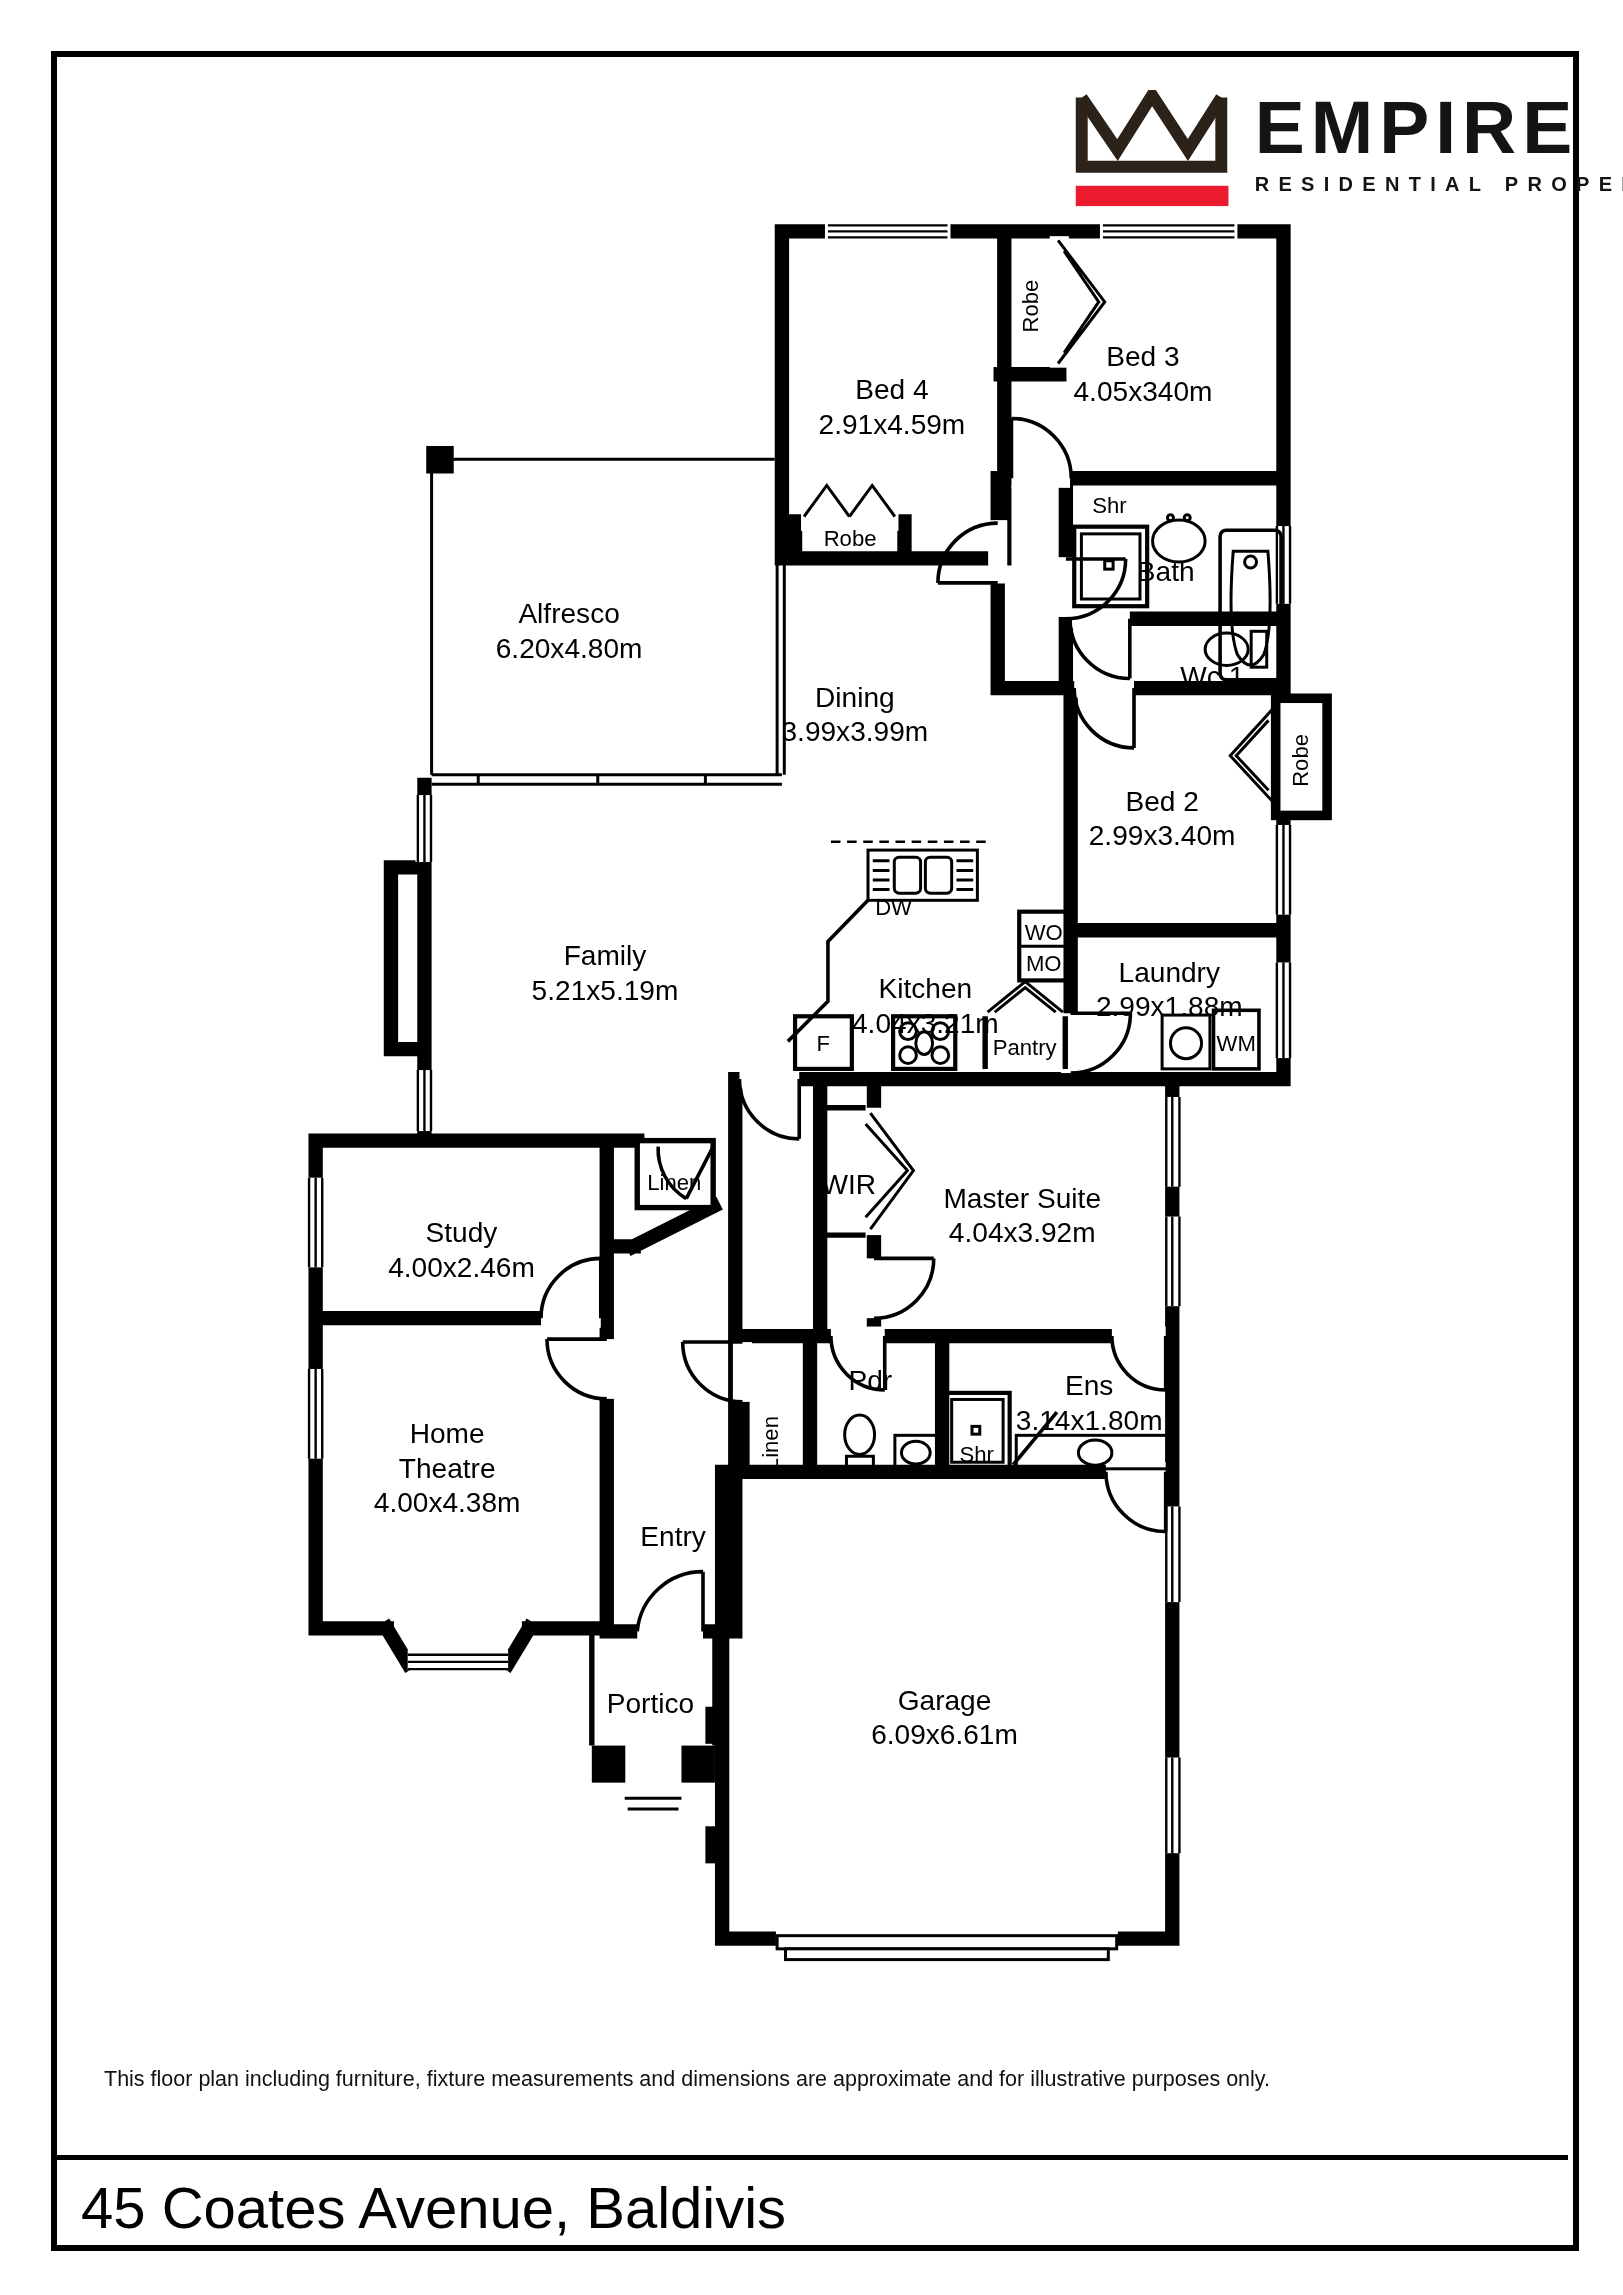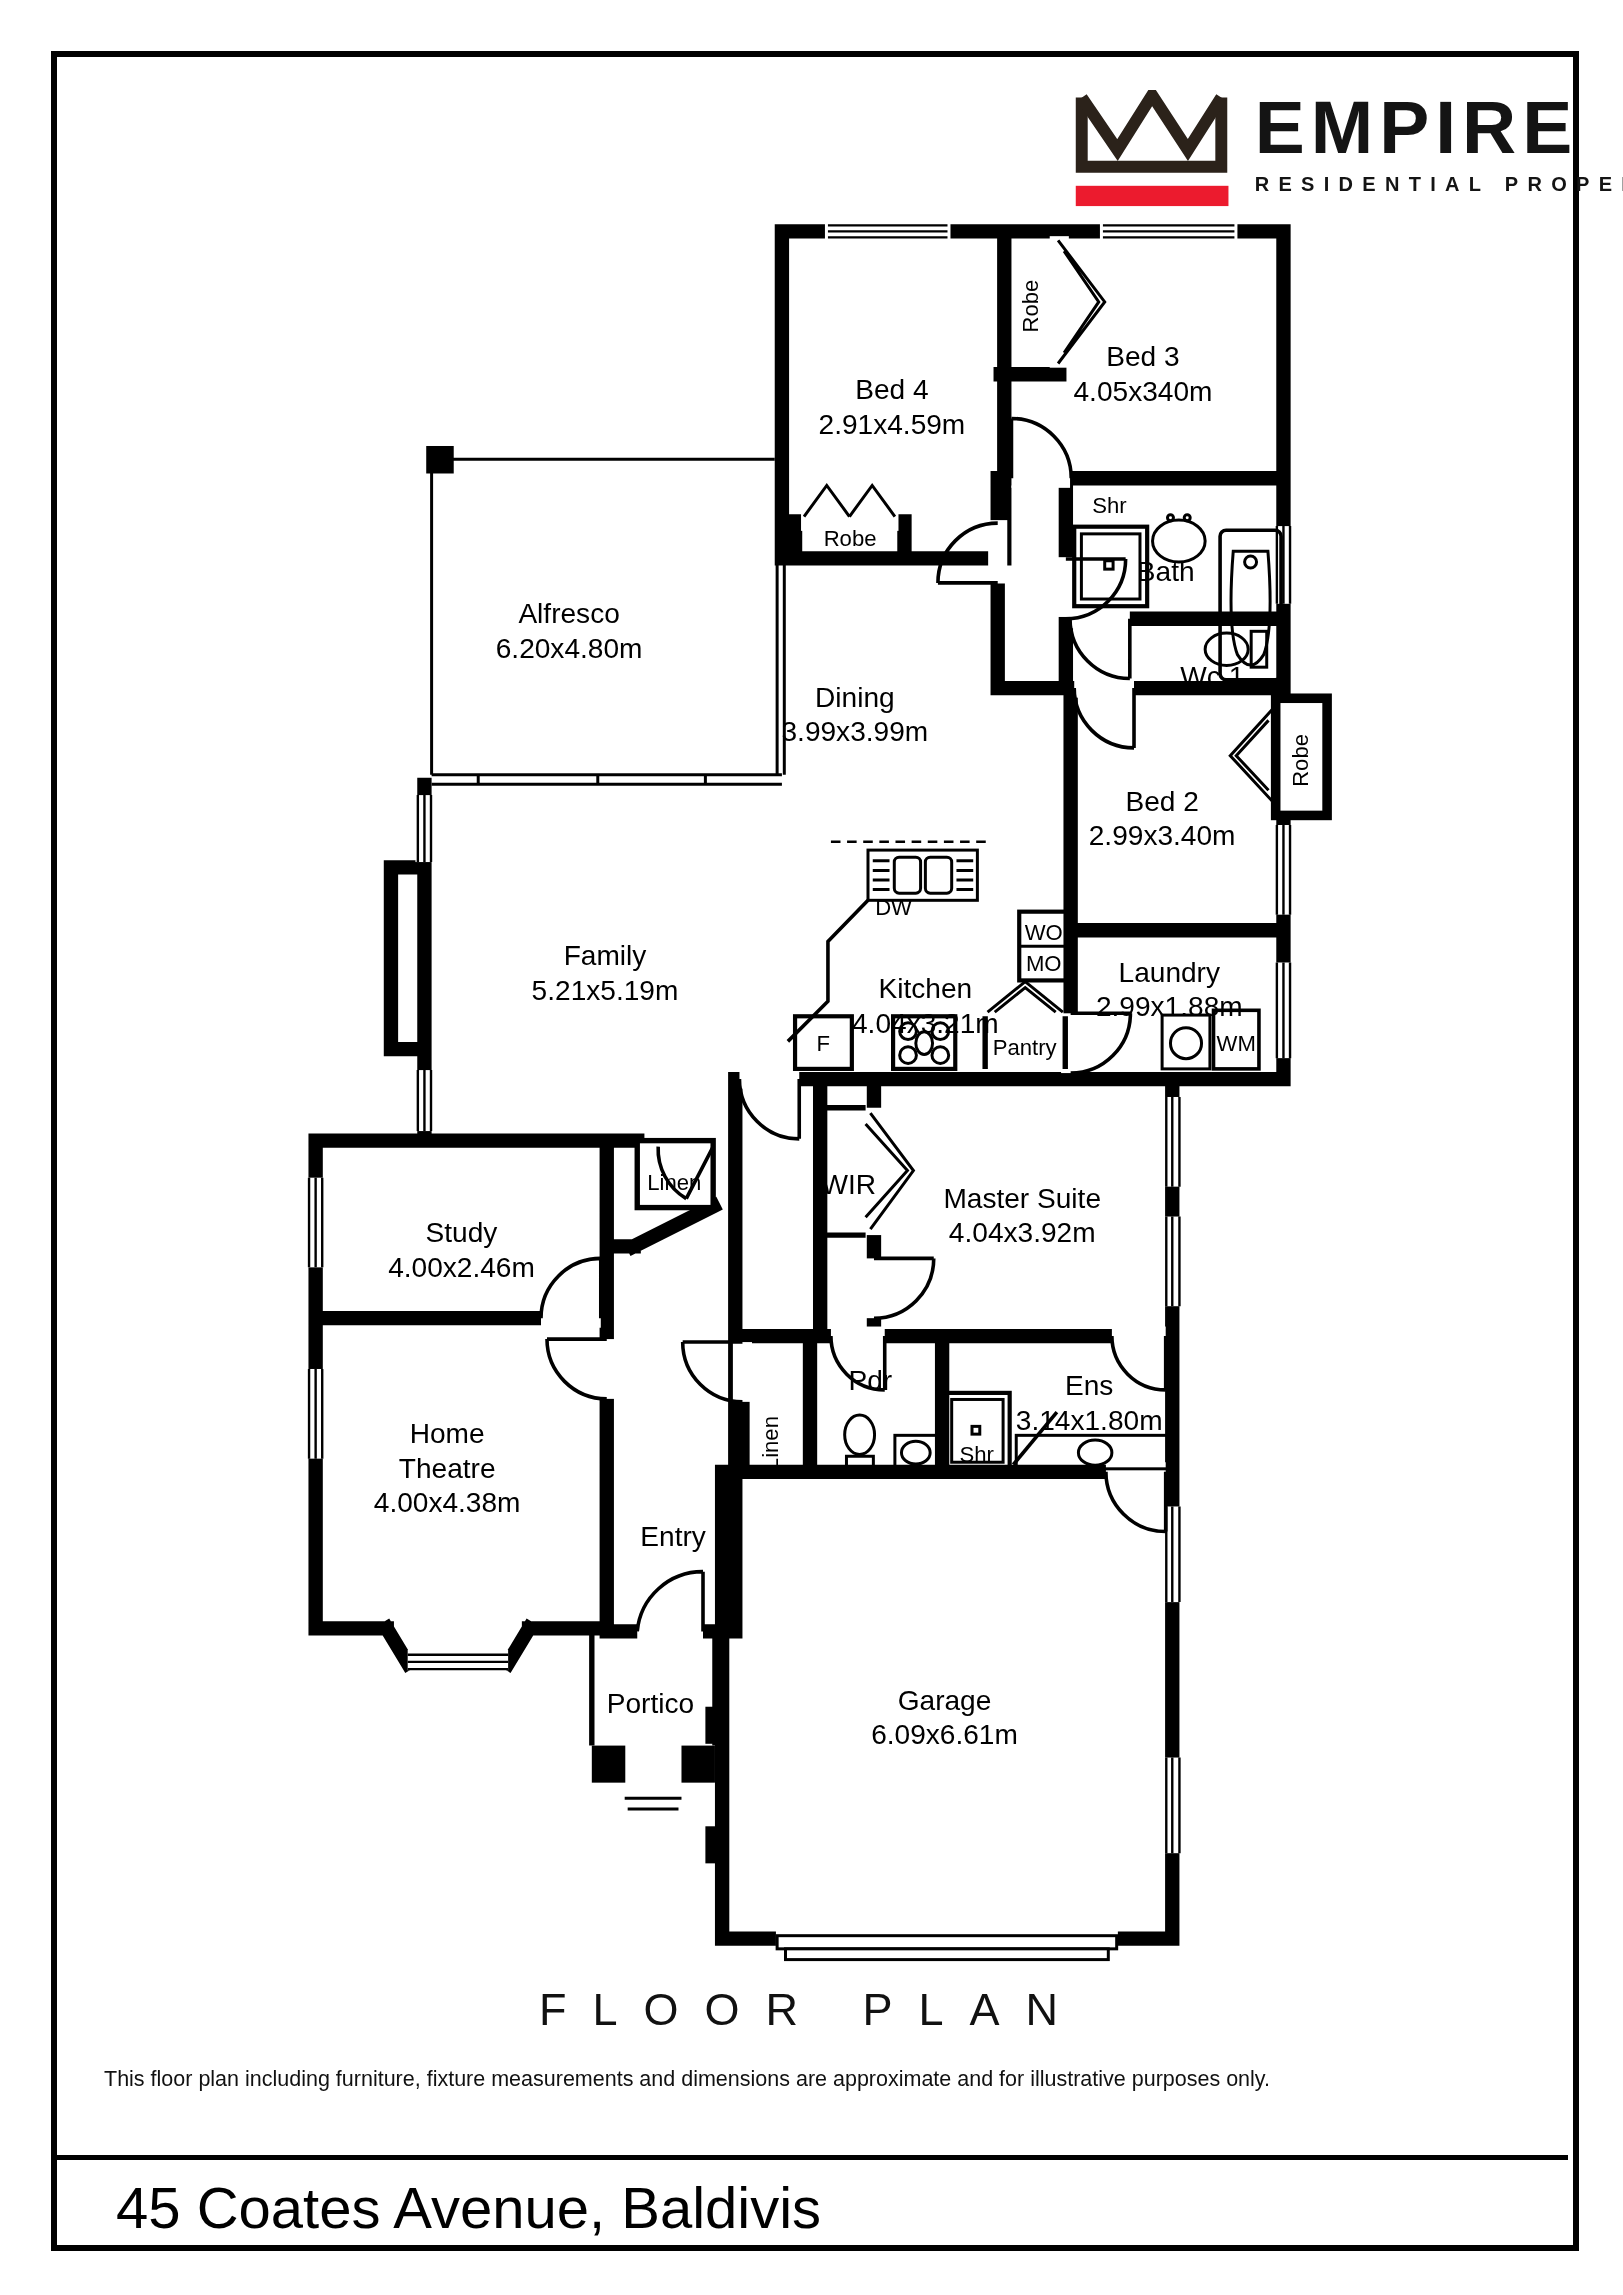--- a/index.html
+++ b/index.html
@@ -15,21 +15,21 @@
   
   .plan{position:absolute;left:0;top:0;}
   svg text{font-family:"Liberation Sans", sans-serif;fill:#000;}
   .room-name{font-size:47px;}
   .room-dims{font-size:47px;}
   .small-label{font-size:37px;}
   
   .floor-title{position:absolute;left:0;top:1984px;width:1623px;text-align:center;font-size:45px;letter-spacing:26px;color:#111;}
   .disclaimer{position:absolute;left:104px;top:2064px;font-size:21.5px;line-height:1.42;color:#111;}
   .divider{position:absolute;left:53px;top:2155px;width:1515px;height:5.4px;background:#000;}
-  .address{position:absolute;left:81px;top:2174px;font-size:58px;color:#000;margin-left:35px;}
+  .address{position:absolute;left:81px;top:2174px;font-size:58px;color:#000;}
 </style>
 </head>
 <body>
 
 <div class="page">
 
   <div class="frame"></div>
 
   <div class="logo">
     <div class="crown-wrap">
@@ -309,21 +309,20 @@
       <text class="room-name" x="748" y="2414">Home</text>
       <text class="room-name" x="748" y="2472">Theatre</text>
       <text class="room-dims" x="748" y="2530">4.00x4.38m</text>
       <text class="room-name" x="1126" y="2586">Entry</text>
       <text class="room-name" x="1088" y="2866">Portico</text>
       <text class="room-name" x="1580" y="2860">Garage</text>
       <text class="room-dims" x="1580" y="2918">6.09x6.61m</text>
     </g>
   </svg>
 
-  <div class="floor-title">FLOOR PLAN</div>
   <div class="disclaimer">
     <div>This floor plan including furniture, fixture measurements and dimensions are approximate and for illustrative purposes only.</div>
   </div>
   <div class="divider"></div>
   <div class="address">45 Coates Avenue, Baldivis</div>
 
 </div>
 
 
 </body></html>

